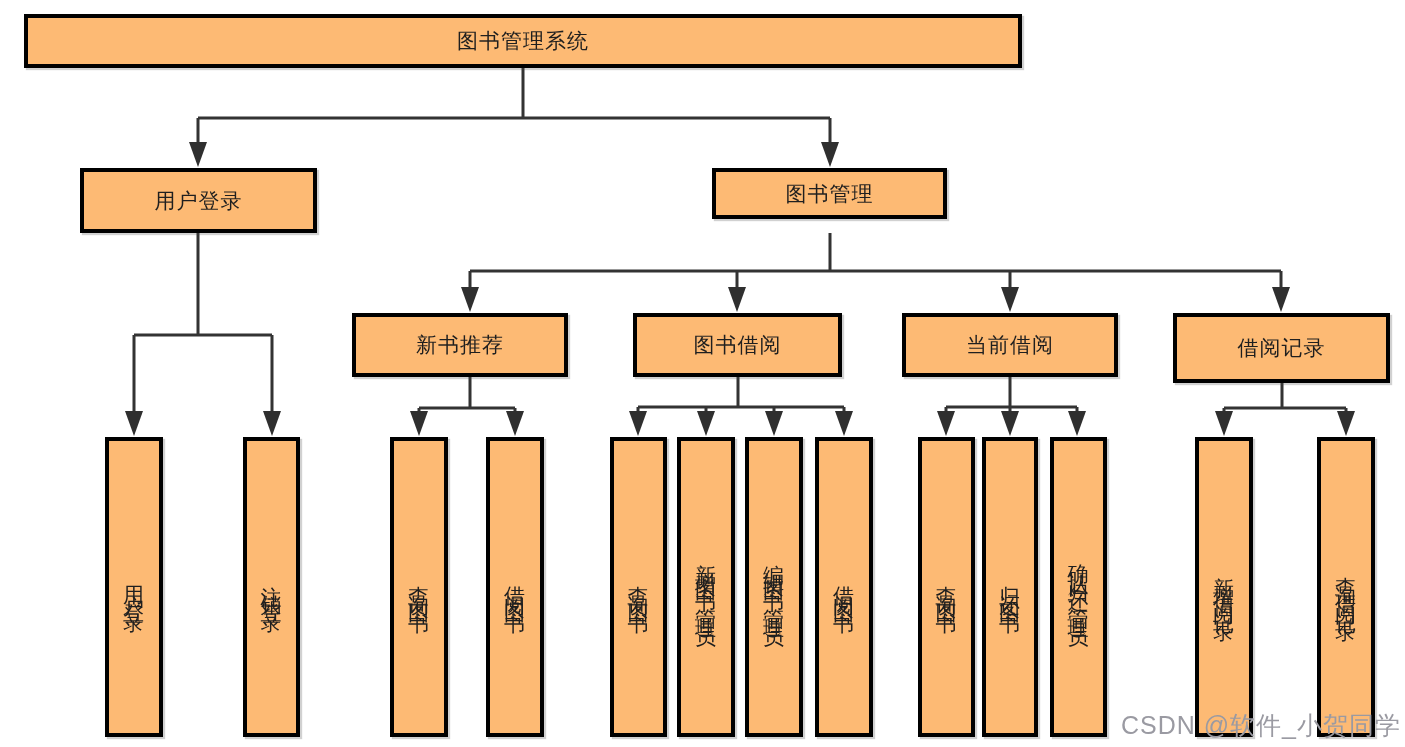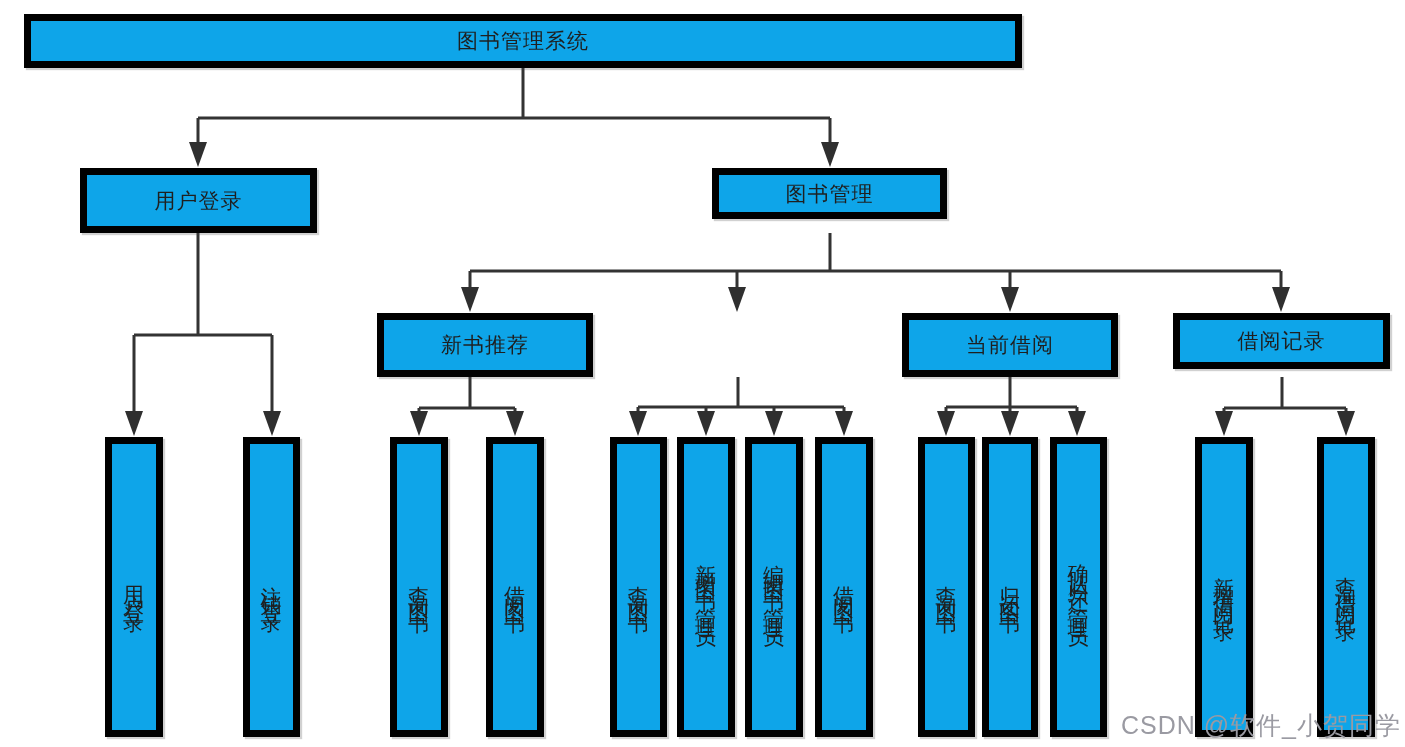--- a/index.html
+++ b/index.html
@@ -13,22 +13,22 @@
   }
   svg.connectors {
     position: absolute;
     left: 0; top: 0;
     width: 1405px; height: 747px;
     pointer-events: none;
   }
   .node {
     position: absolute;
     box-sizing: border-box;
-    background: #0ea5e9;
-    border: 7px solid #000000;
+    background: #fdba74;
+    border: 4px solid #000000;
     color: #1f1f1f;
     display: flex;
     align-items: center;
     justify-content: center;
     box-shadow: 2px 2px 1px rgba(70,70,70,0.25);
   }
   .node.h {
     font-size: 21px;
     letter-spacing: 1px;
     white-space: nowrap;
@@ -39,24 +39,24 @@
     text-orientation: mixed;
     font-size: 21px;
     letter-spacing: 9px;
     line-height: 1;
     white-space: nowrap;
   }
   
   .n-root { left: 24px;  top: 14px;  width: 998px; height: 54px; }
   .n-l2a  { left: 80px;  top: 168px; width: 237px; height: 65px; }
   .n-l2b  { left: 712px; top: 168px; width: 235px; height: 51px; }
-  .n-l3a  { left: 377px; top: 313px; width: 216px; height: 64px; }
+  .n-l3a  { left: 352px; top: 313px; width: 216px; height: 64px; }
   .n-l3b  { left: 633px; top: 313px; width: 209px; height: 64px; }
   .n-l3c  { left: 902px; top: 313px; width: 216px; height: 64px; }
-  .n-l3d  { left: 1173px; top: 313px; width: 217px; height: 56px; }
+  .n-l3d  { left: 1173px; top: 313px; width: 217px; height: 70px; }
   .lf1  { left: 105px;  width: 58px; }
   .lf2  { left: 243px;  width: 57px; }
   .lf3  { left: 390px;  width: 58px; }
   .lf4  { left: 486px;  width: 58px; }
   .lf5  { left: 610px;  width: 57px; }
   .lf6  { left: 677px;  width: 58px; }
   .lf7  { left: 745px;  width: 58px; }
   .lf8  { left: 815px;  width: 58px; }
   .lf9  { left: 918px;  width: 57px; }
   .lf10 { left: 982px;  width: 56px; }
@@ -110,20 +110,21 @@
       <polygon points="1337,411 1355,411 1346,436"></polygon>
     </g>
   </svg>
 
   <div class="node h n-root">图书管理系统</div>
 
   <div class="node h n-l2a">用户登录</div>
   <div class="node h n-l2b">图书管理</div>
 
   <div class="node h n-l3a">新书推荐</div>
+  <div class="node h n-l3b">图书借阅</div>
   <div class="node h n-l3c">当前借阅</div>
   <div class="node h n-l3d">借阅记录</div>
 
   <div class="node leaf lf1">
     <span class="vtext">用户登录</span>
   </div>
   <div class="node leaf lf2">
     <span class="vtext">注销登录</span>
   </div>
   <div class="node leaf lf3">

